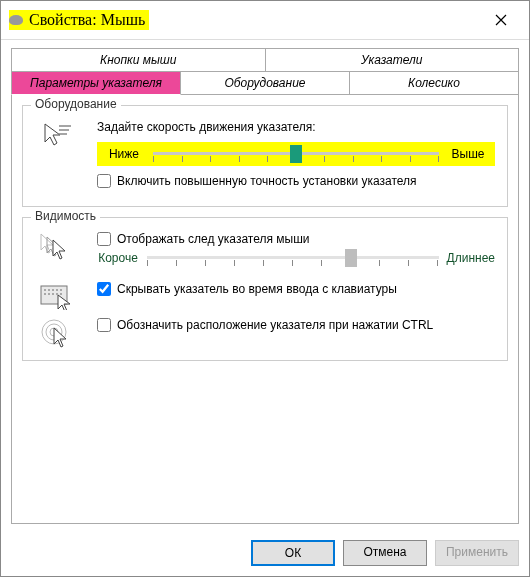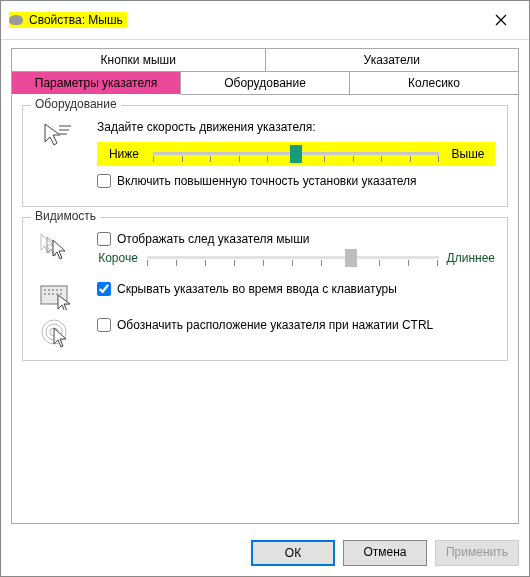--- a/index.html
+++ b/index.html
@@ -1,27 +1,27 @@
 <!DOCTYPE html>
 <html><head>
 <meta charset="utf-8">
 <style>
 * { box-sizing: border-box; margin: 0; padding: 0; font-family: 'Segoe UI', Tahoma, sans-serif; font-size: 12px; }
 body { background: #fff; width: 530px; height: 577px; border: 1px solid #888; display: flex; flex-direction: column; }
 
 .titlebar { display: flex; align-items: center; padding: 6px 8px; border-bottom: 1px solid #ddd; }
 .title-hl { background: #ffff00; display: inline-flex; align-items: center; padding: 1px 4px 1px 0; }
 .mouse-ico { display:inline-block; width:14px; height:10px; background:#999; border-radius:50% 50% 40% 40%; margin-right:6px; }
-.title-text { font-size: 12px; }
+.title-text { font-size: 16px; font-family: Liberation Serif, serif; }
 .titlebar-spacer { flex: 1; }
 .close-btn { width: 40px; height: 26px; display:flex; align-items:center; justify-content:center; cursor:pointer; }
 
 .dialog-body { flex:1; padding: 8px 10px 6px 10px; display:flex; flex-direction:column; }
 
-.tabs { position:relative; }
+.tabs { position:relative;font-style:italic; }
 .tab-row { display:flex; }
 .tab-row2 { margin-top:-1px; }
 .tab { border:1px solid #aaa; padding:4px 0; text-align:center; background:#fff; cursor:pointer; flex:1; }
 .tab + .tab { border-left:none; }
 .tab.active { position:relative; z-index:2; border-bottom:1px solid #fff; }
 .tab.active.hl { background:#ec4899; }
 
 .tab-content { border:1px solid #aaa; border-top:none; padding:10px 10px 4px 10px; flex:1; overflow:auto; }
 
 .group { border:1px solid #ccc; margin-bottom:10px; padding:14px 12px 10px 12px; position:relative; }

